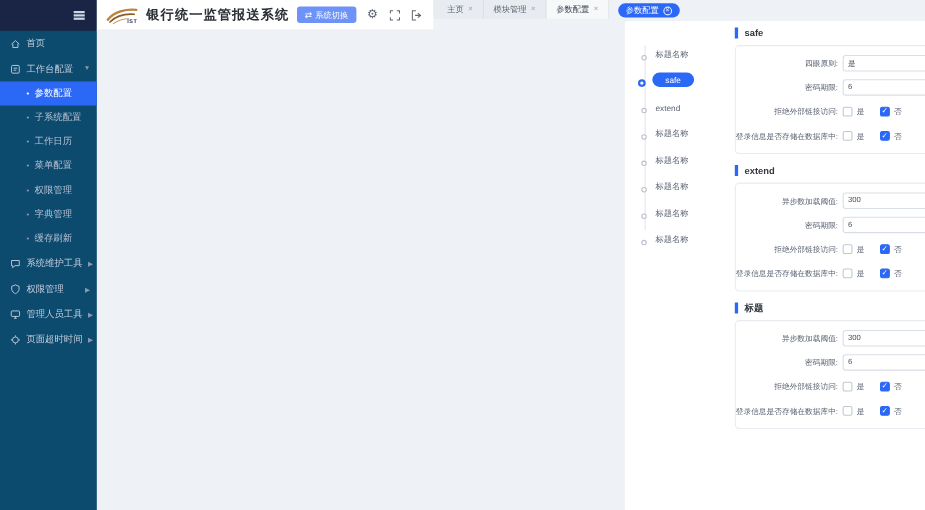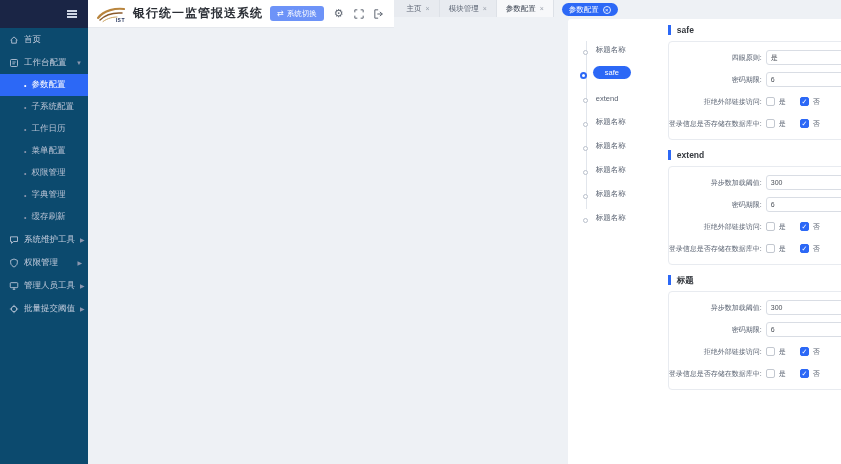--- a/index.html
+++ b/index.html
@@ -175,21 +175,21 @@
           <span>管理人员工具</span>
           <span class="s-arrow">▶</span>
         </div>
         <div class="s-item">
           <span class="icn">
             <svg viewBox="0 0 12 12" fill="none" stroke="currentColor">
               <circle cx="6" cy="6" r="3.2"></circle>
               <path d="M6 1v1.6M6 9.4V11M1 6h1.6M9.4 6H11"></path>
             </svg>
           </span>
-          <span>批量提交阈值</span>
+          <span>页面超时时间</span>
           <span class="s-arrow">▶</span>
         </div>
       </nav>
   </aside>
 
   <div class="main">
 
     <header class="topbar">
       <span class="logo">
         <svg viewBox="0 0 30 18">

